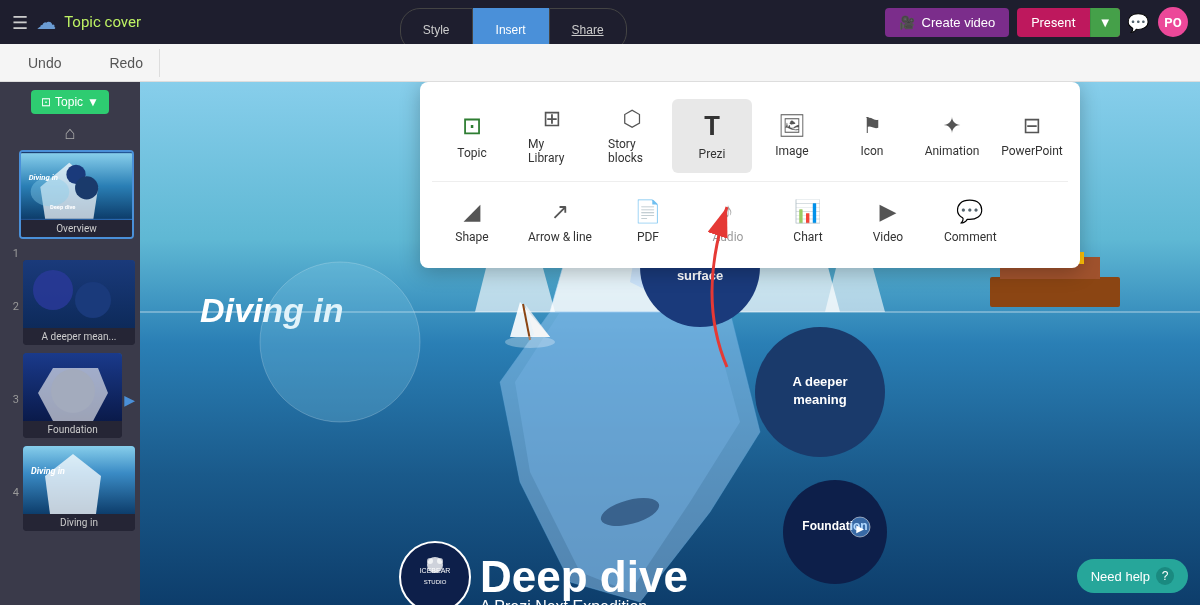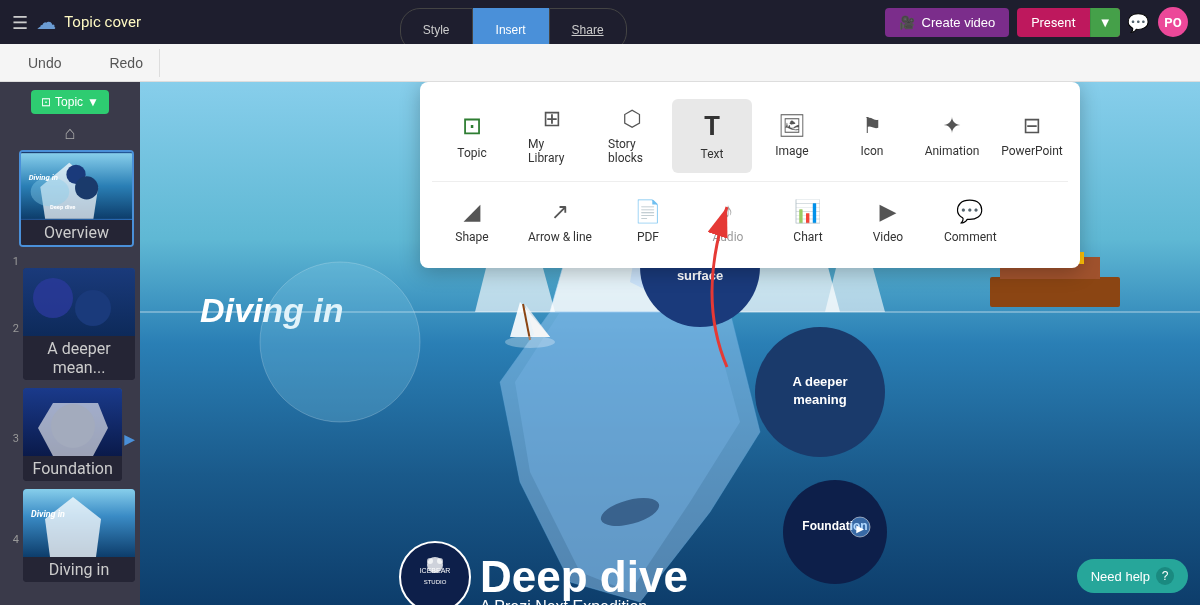--- a/index.html
+++ b/index.html
@@ -3,21 +3,21 @@
   <meta charset="utf-8">
   <style>
     * { box-sizing: border-box; margin: 0; padding: 0; }
     body { font-family: -apple-system, BlinkMacSystemFont, 'Segoe UI', Roboto, sans-serif; background: #2c2c3a; width: 1200px; height: 605px; overflow: hidden; display: flex; flex-direction: column; }
 
     
     .topbar { height: 44px; background: #1e1e2e; display: flex; align-items: center; padding: 0 12px; gap: 12px; flex-shrink: 0; }
     .topbar-left { display: flex; align-items: center; gap: 8px; }
     .hamburger-icon { color: #ccc; font-size: 18px; cursor: pointer; }
     .cloud-icon { color: #6b9bd2; font-size: 20px; }
-    .topbar-title { color: #fef9c3; font-size: 15px; font-weight: 400; }
+    .topbar-title { color: #bef264; font-size: 15px; font-weight: 400; }
     .topbar-center { display: flex; align-items: center; gap: 0; margin: 0 auto; }
     .topbar-btn { display: flex; align-items: center; gap: 6px; padding: 14px 22px; background: transparent; border: 1px solid #444; color: #ccc; font-size: 12px; cursor: pointer; margin-top: 16px; }
     .topbar-btn:first-child { border-radius: 20px 0 0 20px; }
     .topbar-btn:last-child { border-radius: 0 20px 20px 0; text-decoration: underline; }
     .topbar-btn.insert-btn { background: #4a90d9; border-color: #4a90d9; color: #fff; border-radius: 0; }
     .topbar-right { display: flex; align-items: center; gap: 8px; }
     .create-video-btn { display: flex; align-items: center; gap: 6px; background: #7b2d8b; color: #fff; border: none; padding: 7px 14px; border-radius: 4px; font-size: 13px; cursor: pointer; }
     .present-btn { display: flex; align-items: center; gap: 0; background: #be185d; color: #fff; border: none; border-radius: 4px; font-size: 13px; cursor: pointer; overflow: hidden; }
     .present-main { padding: 7px 14px; }
     .present-arrow { padding: 7px 8px; background: #45a049; border-left: 1px solid #3d9142; }
@@ -30,21 +30,21 @@
     .redo-btn { border-right: 1px solid #ddd; }
 
     
     .main { display: flex; flex: 1; overflow: hidden; }
 
     
     .sidebar { width: 140px; background: #3a3a4a; display: flex; flex-direction: column; align-items: center; padding: 8px 0; flex-shrink: 0; }
     .slide-item { width: 115px; background: #2a2a3a; border-radius: 4px; margin-bottom: 8px; cursor: pointer; position: relative; overflow: hidden; }
     .slide-item.active { border: 2px solid #4a90d9; }
     .slide-thumb { width: 100%; height: 68px; overflow: hidden; position: relative; }
-    .slide-label { color: #ccc; font-size: 16px; text-align: center; padding: 3px 2px; background: #252535; }
+    .slide-label { color: #ccc; font-size: 10px; text-align: center; padding: 3px 2px; background: #252535; }
 
     
     .thumb-overview { background: linear-gradient(135deg, #1a3a6b 0%, #2a6bb5 100%); width: 100%; height: 100%; display: flex; align-items: center; justify-content: center; }
     .thumb-surface { background: linear-gradient(135deg, #1a5a8b 0%, #3a8bc5 100%); width: 100%; height: 100%; }
     .thumb-deeper { background: linear-gradient(135deg, #1a3a7b 0%, #2a5ba5 100%); width: 100%; height: 100%; }
     .thumb-foundation { background: linear-gradient(135deg, #1a4a8b 0%, #2a7bc5 100%); width: 100%; height: 100%; }
     .thumb-diving { background: linear-gradient(135deg, #1a5a9b 0%, #2a8bc5 100%); width: 100%; height: 100%; }
 
     
     .canvas-area { flex: 1; position: relative; overflow: hidden; }
@@ -231,21 +231,21 @@
         <div class="insert-item">
           <span class="insert-item-icon">⊞</span>
           <span class="insert-item-label">My Library</span>
         </div>
         <div class="insert-item">
           <span class="insert-item-icon">⬡</span>
           <span class="insert-item-label">Story blocks</span>
         </div>
         <div class="insert-item text-item">
           <span class="insert-item-icon" style="color:#333; font-size:26px; font-weight:bold;">T</span>
-          <span class="insert-item-label">Text</span>
+          <span class="insert-item-label">Prezi</span>
         </div>
         <div class="insert-item">
           <span class="insert-item-icon">🖼</span>
           <span class="insert-item-label">Image</span>
         </div>
         <div class="insert-item">
           <span class="insert-item-icon">⚑</span>
           <span class="insert-item-label">Icon</span>
         </div>
         <div class="insert-item">

